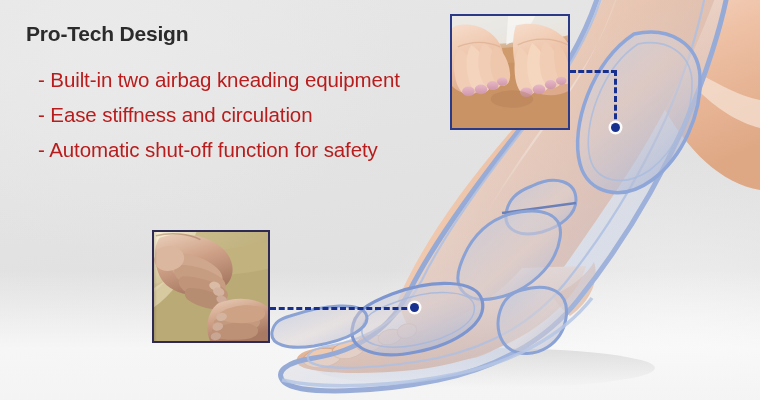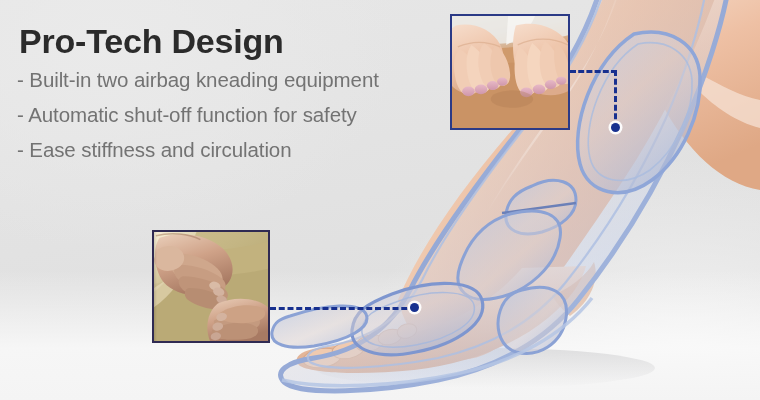--- a/index.html
+++ b/index.html
@@ -27,40 +27,41 @@
   .bg-floor {
     position: absolute;
     left: 0; right: 0; bottom: 0;
     height: 130px;
     background: linear-gradient(to bottom, rgba(255,255,255,0) 0%, rgba(250,250,250,.85) 60%, #f4f4f4 100%);
   }
 
   
   .title {
     position: absolute;
-    left: 19px;
+    left: 26px;
     top: 22px;
-    font-size: 34px;
+    font-size: 21px;
     font-weight: bold;
     color: #2b2b2b;
     letter-spacing: -0.2px;
     white-space: nowrap;
   }
   .bullets {
     position: absolute;
     left: 17px;
     top: 62px;
     width: 440px;
   }
   .bullet {
     font-size: 20.5px;
-    color: #737373;
+    color: #b91c1c;
     line-height: 35px;
     white-space: nowrap;
     letter-spacing: -0.1px;
+    margin-left: 21px;
   }
 
   
   .leg-art {
     position: absolute;
     left: 270px;
     top: 0;
     width: 490px;
     height: 400px;
   }
@@ -261,22 +262,22 @@
                C 4 322 10 319 20 316 Z" fill="url(#chamberFill2)" stroke="#8ba2d5" stroke-width="3" stroke-linejoin="round"></path>
 
       <path d="M 12 380 C 54 390 130 386 186 374 C 244 362 292 336 322 298" fill="none" stroke="#b5c5e4" stroke-width="3.5" opacity=".85"></path>
     </svg>
   </div>
 
   <div class="title">Pro-Tech Design</div>
 
   <div class="bullets">
     <div class="bullet">- Built-in two airbag kneading equipment</div>
+    <div class="bullet">- Ease stiffness and circulation</div>
     <div class="bullet">- Automatic shut-off function for safety</div>
-    <div class="bullet">- Ease stiffness and circulation</div>
   </div>
 
   <div class="callout">
     <div class="dash-h" style="left:570px; top:70px; width:47px;"></div>
     <div class="dash-v" style="left:614px; top:70px; height:58px;"></div>
     <div class="dot" style="left:611px; top:123px;"></div>
   </div>
 
   <div class="inset inset-top">
     <svg viewBox="0 0 120 116" xmlns="http://www.w3.org/2000/svg" preserveAspectRatio="xMidYMid slice">

